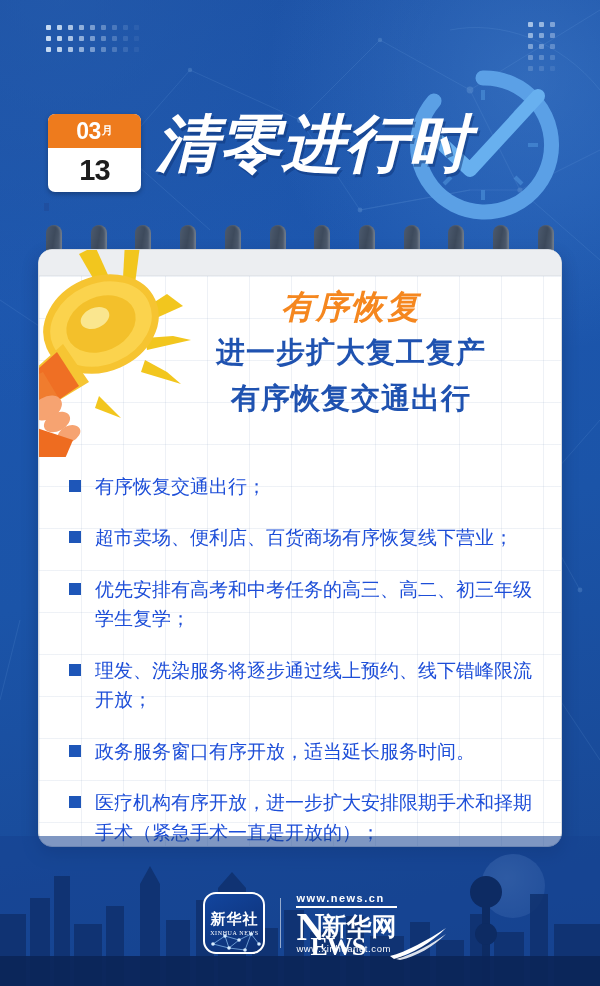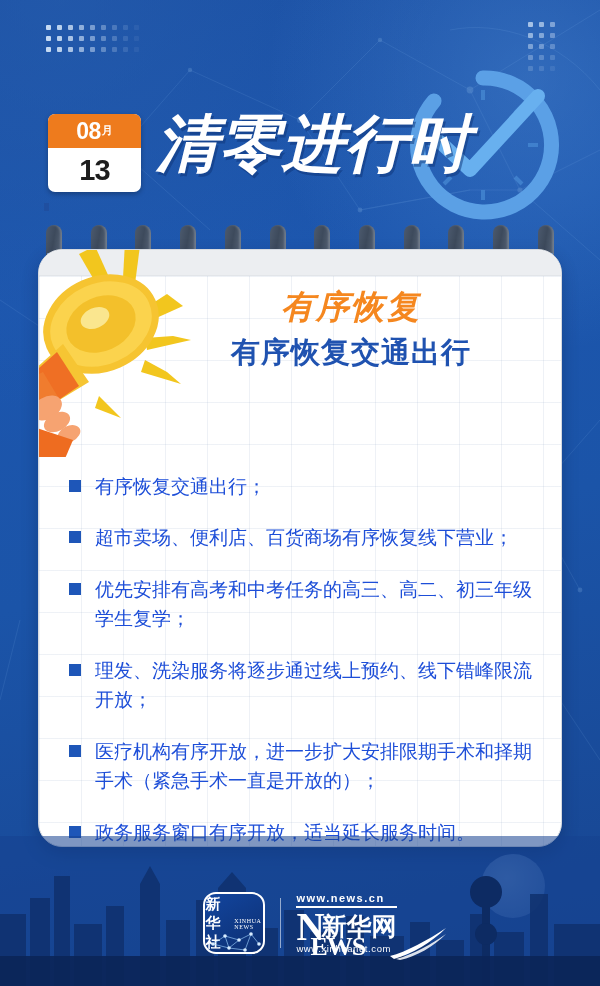--- a/index.html
+++ b/index.html
@@ -72,21 +72,21 @@
     position:relative;
   }
   .ring:after {
     content:""; position:absolute; left:1px; right:1px; bottom:1px; height:9px;
     border-radius:0 0 7px 7px;
     background:linear-gradient(#6d90c4,#3e6fb5);
   }
 
   #card {
     position:absolute; left:38px; top:249px; width:524px; height:598px;
-    background:#fff; border-radius:24px;
+    background:#fff; border-radius:14px;
     border:1px solid #d6dae0;
     box-shadow:0 7px 16px rgba(4,28,70,.3);
     overflow:hidden;
   }
   #card-head { height:26px; background:#eceef1; border-bottom:1px solid #e2e5e9; }
   #card-grid {
     position:absolute; inset:26px 0 0 0;
     background-image:
       linear-gradient(to right,rgba(150,170,200,.16) 1px,transparent 1px),
       linear-gradient(to bottom,rgba(150,170,200,.16) 1px,transparent 1px);
@@ -130,21 +130,21 @@
   }
 
   #footer {
     position:absolute; left:0; bottom:32px; width:600px;
     display:flex; align-items:center; justify-content:center; gap:15px;
   }
   #xh-logo {
     width:62px; height:62px; border-radius:13px;
     background:linear-gradient(150deg,#12459e,#0d2f72);
     border:2px solid #fff;
-    display:flex; align-items:center; justify-content:center;
+    display:flex; flex-direction:column; align-items:center; justify-content:center;
     position:relative; overflow:hidden;
   }
   #xh-cn { color:#fff; font-size:15px; font-weight:bold; letter-spacing:1px; font-family:"DejaVu Sans",sans-serif; }
   #xh-en { color:#fff; font-size:6px; letter-spacing:.6px; margin-top:1px; font-family:"Liberation Serif",serif; }
   #xh-net { position:absolute; left:0; bottom:-2px; width:62px; height:26px; }
 
   #divider { width:1px; height:50px; background:rgba(255,255,255,.55); }
 
   #news-logo { display:flex; flex-direction:column; align-items:flex-start; }
   #nl-top {
@@ -279,21 +279,21 @@
       <line x1="46" y1="124" x2="53" y2="117"></line>
     </g>
     <path d="M42 82 L72 110 L140 36" fill="none" stroke="#68b0ef" stroke-width="14" stroke-linecap="round" stroke-linejoin="round"></path>
   </svg>
 </div>
 
 <div id="header">
 
   <div id="cal">
     <div id="cal-top">
-      <span id="cal-month">08</span>
+      <span id="cal-month">03</span>
       <span id="cal-monthunit">月</span>
     </div>
     <div id="cal-day">13</div>
   </div>
   <div id="cal-tab"></div>
 
   <div id="title">清零进行时</div>
 </div>
 
 <div id="rings">
@@ -333,20 +333,21 @@
     <g fill="#f6a371">
       <ellipse cx="30" cy="176" rx="16" ry="11" transform="rotate(-30 30 176)"></ellipse>
       <ellipse cx="40" cy="190" rx="14" ry="9" transform="rotate(-28 40 190)"></ellipse>
       <ellipse cx="52" cy="202" rx="12" ry="8" transform="rotate(-26 52 202)"></ellipse>
     </g>
     <path d="M20 196 C6 208 0 224 2 236 L44 236 L56 208 Z" fill="#ee6c20"></path>
   </svg>
 
   <div id="headline">
     <div id="hl-1">有序恢复</div>
+    <div class="hl-2">进一步扩大复工复产</div>
     <div class="hl-2">有序恢复交通出行</div>
   </div>
 
   <div id="list">
     <div class="li">
       <span class="li-bullet"></span>
       <span class="li-text">有序恢复交通出行；</span>
     </div>
     <div class="li">
       <span class="li-bullet"></span>
@@ -355,25 +356,25 @@
     <div class="li">
       <span class="li-bullet"></span>
       <span class="li-text">优先安排有高考和中考任务的高三、高二、初三年级学生复学；</span>
     </div>
     <div class="li">
       <span class="li-bullet"></span>
       <span class="li-text">理发、洗染服务将逐步通过线上预约、线下错峰限流开放；</span>
     </div>
     <div class="li">
       <span class="li-bullet"></span>
+      <span class="li-text">政务服务窗口有序开放，适当延长服务时间。</span>
+    </div>
+    <div class="li">
+      <span class="li-bullet"></span>
       <span class="li-text">医疗机构有序开放，进一步扩大安排限期手术和择期手术（紧急手术一直是开放的）；</span>
-    </div>
-    <div class="li">
-      <span class="li-bullet"></span>
-      <span class="li-text">政务服务窗口有序开放，适当延长服务时间。</span>
     </div>
   </div>
 </div>
 
 <div id="skyline">
   <div id="moon"></div>
   <svg viewBox="0 0 600 150" preserveAspectRatio="none" style="position:absolute;inset:0;width:600px;height:150px;">
     <rect x="0" y="0" width="600" height="150" fill="#15428f" opacity="0.55"></rect>
     <g fill="#0f316e" opacity="0.85">
       <rect x="0" y="78" width="26" height="72"></rect>

